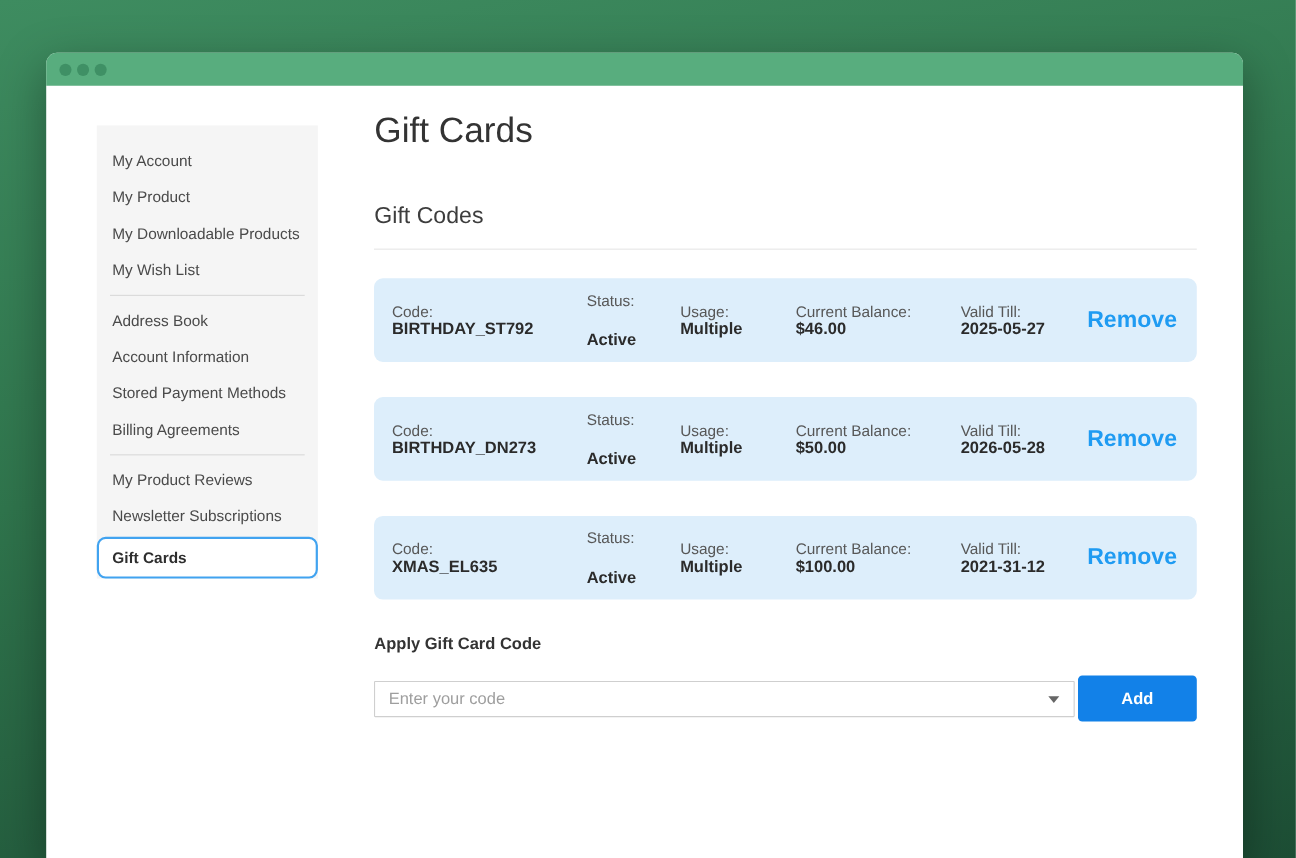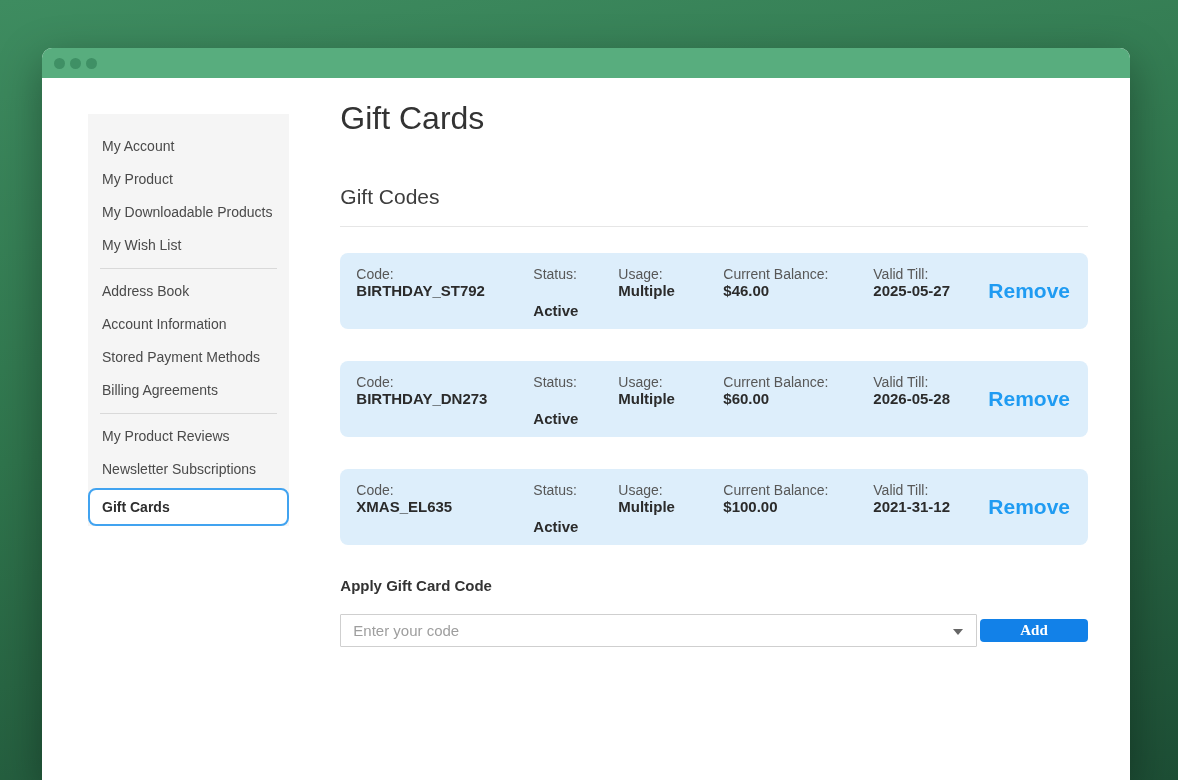--- a/index.html
+++ b/index.html
@@ -39,21 +39,21 @@
     background:#ffffff;border:2px solid var(--selected-border);border-radius:8px;
     font-weight:bold;color:#2e2e2e;
   }
   
   .main{flex:1;margin:22px 42px 0 51px;}
   .page-title{font-size:32px;line-height:36px;font-weight:400;color:var(--text-dark);margin:0 0 49px;}
   .section-title{font-size:21px;line-height:24px;font-weight:400;color:#3d3d3d;margin:0 0 17px;}
   .section-divider{border-bottom:1px solid #e6e6e6;margin-bottom:26px;}
   
   .gift-row{
-    display:flex;align-items:flex-start;height:76px;padding:13px 16px;
+    display:flex;align-items:center;height:76px;padding:13px 16px;
     background:var(--row-background);border-radius:8px;margin-bottom:32px;
   }
   .gcol{display:flex;flex-direction:column;justify-content:space-between;}
   .c-code{width:177px;}
   .c-status{width:85px;gap:20px;}
   .c-usage{width:105px;}
   .c-balance{width:150px;}
   .c-valid{width:115px;}
   .glabel{font-size:14px;color:var(--text-label);}
   .gvalue{font-size:15px;font-weight:bold;color:var(--text-value);}
@@ -69,23 +69,23 @@
     width:100%;height:33px;border:1px solid #cfcfcf;border-radius:1px;background:#fff;
     font-family:"Liberation Sans","DejaVu Sans",sans-serif;
     font-size:15px;color:#444;padding:0 36px 0 12px;outline:none;
   }
   .code-input::placeholder{color:#9e9e9e;}
   .dd-arrow{
     position:absolute;right:14px;top:50%;margin-top:-2px;width:0;height:0;cursor:pointer;
     border-left:5px solid transparent;border-right:5px solid transparent;border-top:6px solid #666;
   }
   .add-btn{
-    width:108px;height:23px;margin-left:3px;border:none;border-radius:4px;cursor:pointer;
+    width:108px;height:42px;margin-left:3px;border:none;border-radius:4px;cursor:pointer;
     background:var(--add-button);color:#ffffff;font-size:15px;font-weight:bold;
-    font-family:Liberation Serif, serif;
+    font-family:Liberation Sans, sans-serif;
   }
 </style>
 </head>
 <body>
 
 <div class="window">
   <div class="titlebar">
     <span class="dot"></span>
     <span class="dot"></span>
     <span class="dot"></span>
@@ -146,21 +146,21 @@
         <div class="gcol c-status">
           <span class="glabel">Status:</span>
           <span class="gvalue">Active</span>
         </div>
         <div class="gcol c-usage">
           <span class="glabel">Usage:</span>
           <span class="gvalue">Multiple</span>
         </div>
         <div class="gcol c-balance">
           <span class="glabel">Current Balance:</span>
-          <span class="gvalue">$60.00</span>
+          <span class="gvalue">$50.00</span>
         </div>
         <div class="gcol c-valid">
           <span class="glabel">Valid Till:</span>
           <span class="gvalue">2026-05-28</span>
         </div>
         <a class="remove">Remove</a>
       </div>
 
       <div class="gift-row">
         <div class="gcol c-code">

